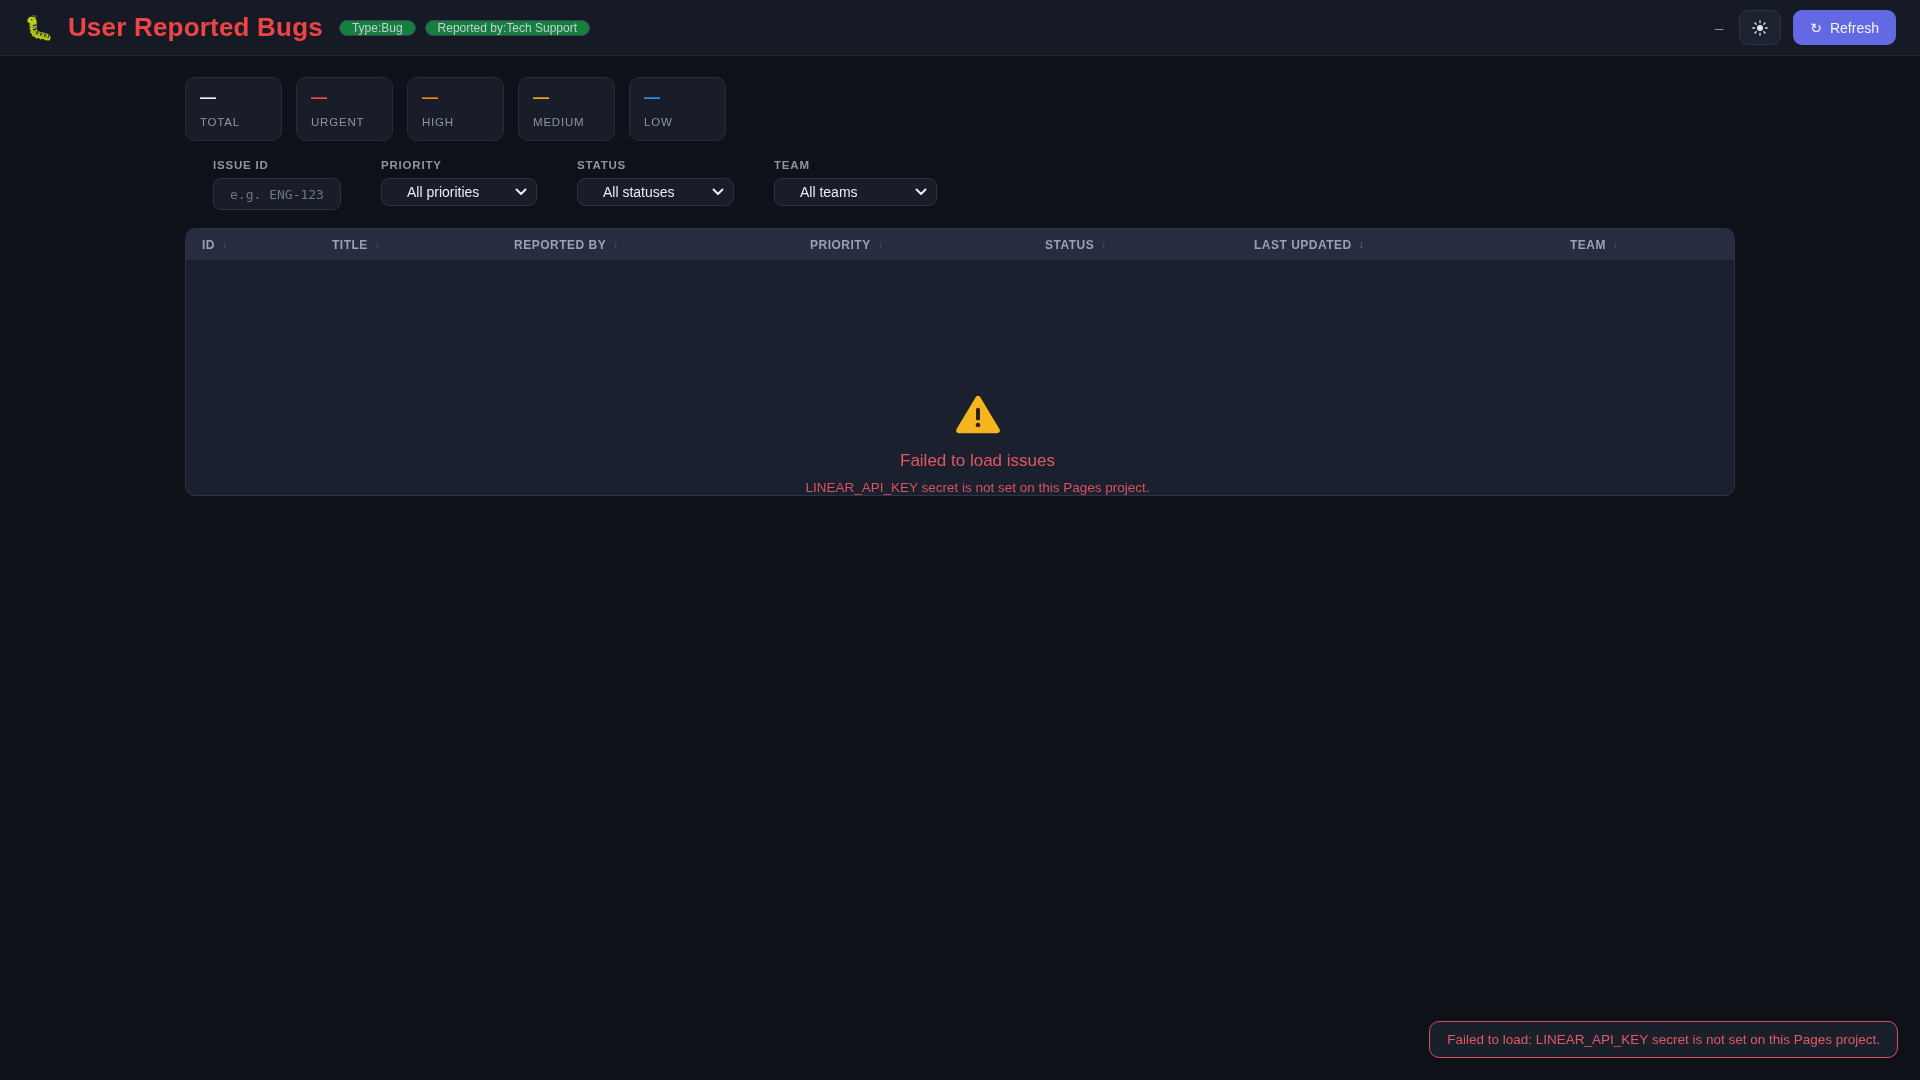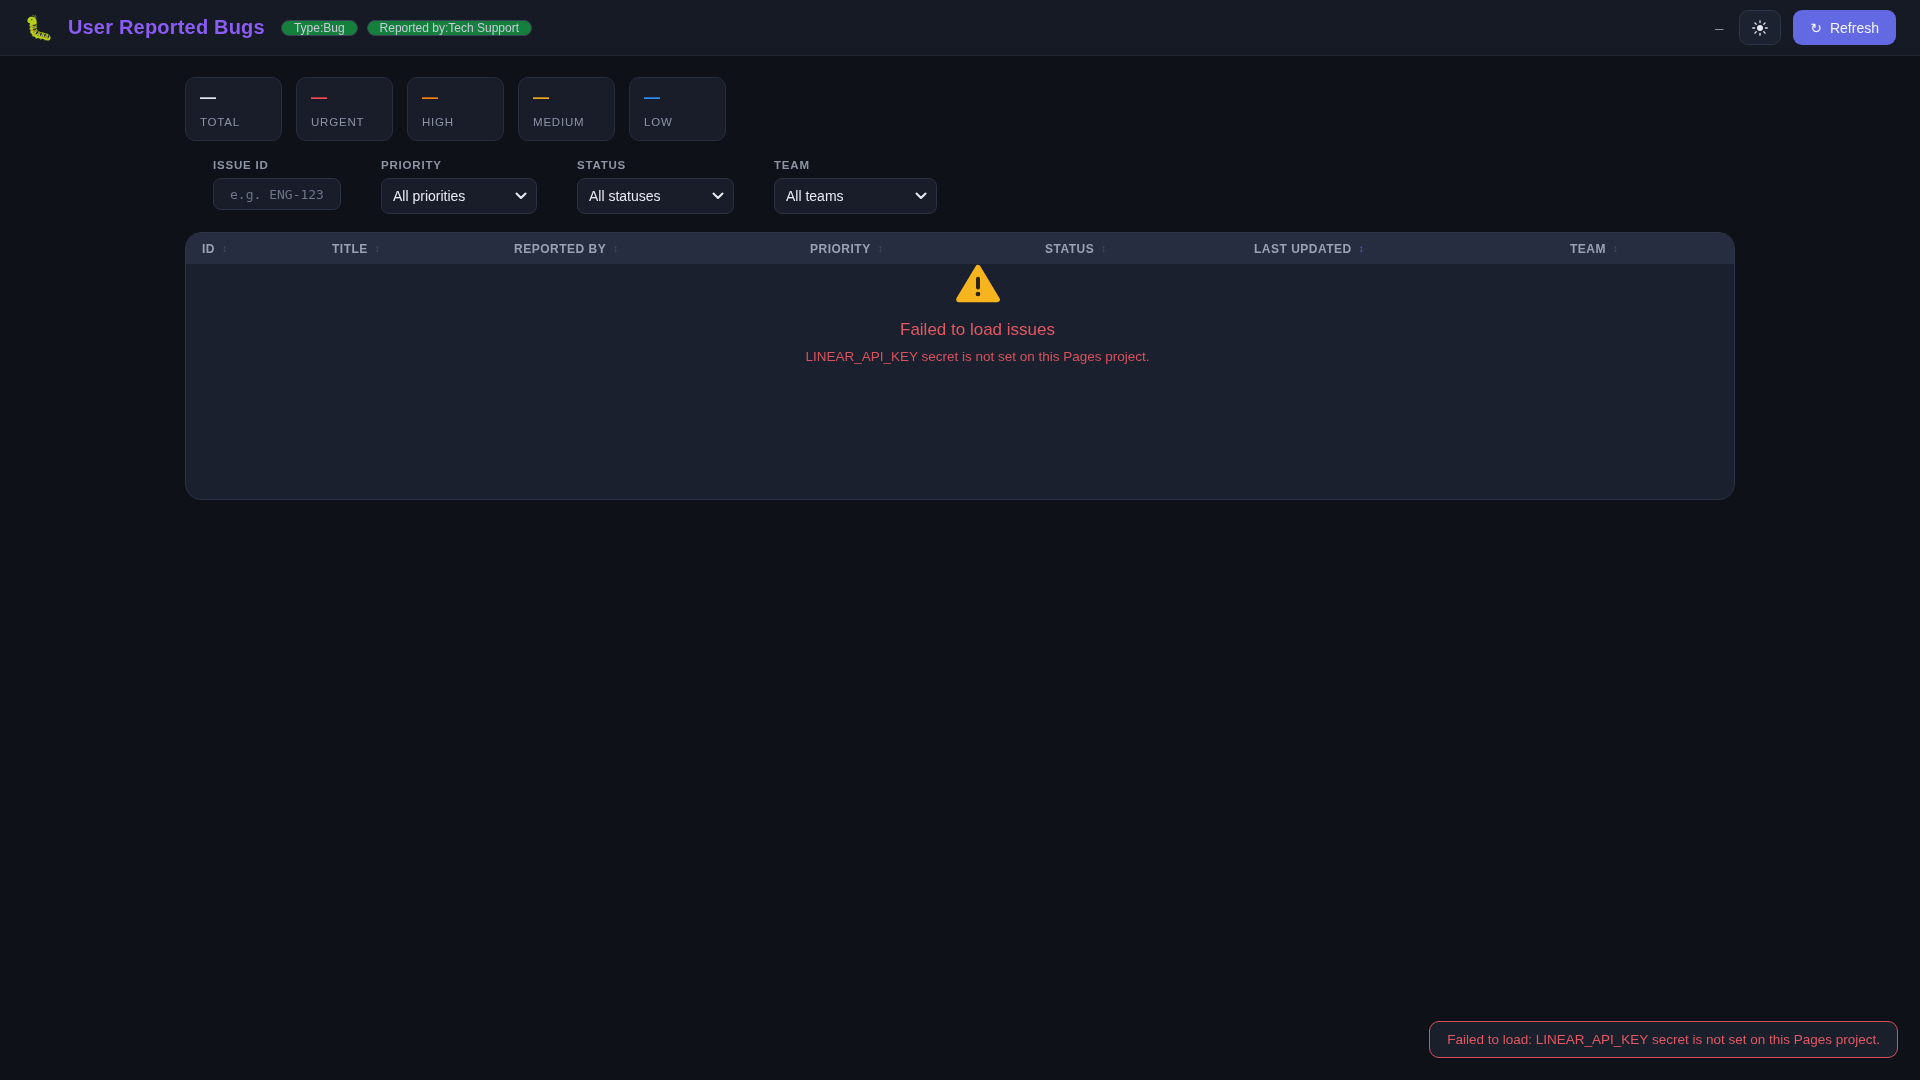--- a/index.html
+++ b/index.html
@@ -23,23 +23,23 @@
     align-items: center;
     padding: 0 24px;
   }
   .logo {
     font-size: 24px;
     line-height: 1;
     color: #a6c93c;
     margin-right: 14px;
   }
   .app-title {
-    font-size: 20px;
+    font-size: 26px;
     font-weight: bold;
-    color: #8b5cf6;
+    color: #ef4444;
     letter-spacing: 0.2px;
   }
   .badges { display: flex; gap: 9px; margin-left: 16px; }
   .badge {
     background: #15803d;
     border: 1px solid #394055;
     color: #c7ccda;
     font-size: 12px;
     padding: 0 12px;
     border-radius: 999px;
@@ -109,28 +109,28 @@
     font-family: inherit;
     padding: 0 12px;
     outline: none;
   }
   .text-input::placeholder { color: #6e7588; }
   .mono-input { font-family: "DejaVu Sans Mono", "Liberation Mono", monospace; font-size: 13px; text-align: center; }
   .w-issue { width: 128px; }
   .w-search { width: 323px; }
   .select-wrap { position: relative; }
   .select-input {
-    height: 36px;
+    height: 28px;
     background: #191d2a;
     border: 1px solid #2c3245;
     border-radius: 8px;
     color: #e9ebf2;
     font-size: 14px;
     font-family: inherit;
-    padding: 0 30px 0 11px;
+    padding: 0 30px 0 25px;
     appearance: none;
     -webkit-appearance: none;
     outline: none;
     cursor: pointer;
     width: 100%;
   }
   .w-priority { width: 156px; }
   .w-status { width: 157px; }
   .w-team { width: 163px; }
   .chevron {
@@ -140,21 +140,21 @@
     display: flex;
   }
 
   
   .issues-table {
     margin-top: 18px;
     width: 1550px;
     height: 268px;
     background: #1b202e;
     border: 1px solid #2c3348;
-    border-radius: 16px;
+    border-radius: 10px;
     overflow: hidden;
     display: flex; flex-direction: column;
   }
   .table-header {
     height: 31px;
     background: #272d40;
     display: grid;
     grid-template-columns: 130px 182px 296px 235px 209px 316px 1fr;
     align-items: center;
     padding-left: 16px;
@@ -163,21 +163,21 @@
   .th {
     font-size: 12px;
     font-weight: bold;
     color: #99a1b6;
     letter-spacing: 0.5px;
     display: flex; align-items: center; gap: 7px;
     cursor: pointer;
     white-space: nowrap;
   }
   .sort-icon { font-size: 10px; color: #4d5468; font-weight: normal; }
-  .table-body { flex: 1; display: flex; align-items: flex-start; justify-content: center; padding-left: 35px; }
+  .table-body { flex: 1; display: flex; align-items: flex-end; justify-content: center; padding-left: 35px; }
   .empty-state { display: flex; flex-direction: column; align-items: center; text-align: center; }
   .warning-icon { margin-bottom: 12px; }
   .error-title { font-size: 17px; color: #e25862; }
   .error-message { font-size: 13.5px; color: #d9525d; margin-top: 9px; }
 
   
   .toast {
     position: absolute;
     right: 22px; bottom: 22px;
     height: 37px;

